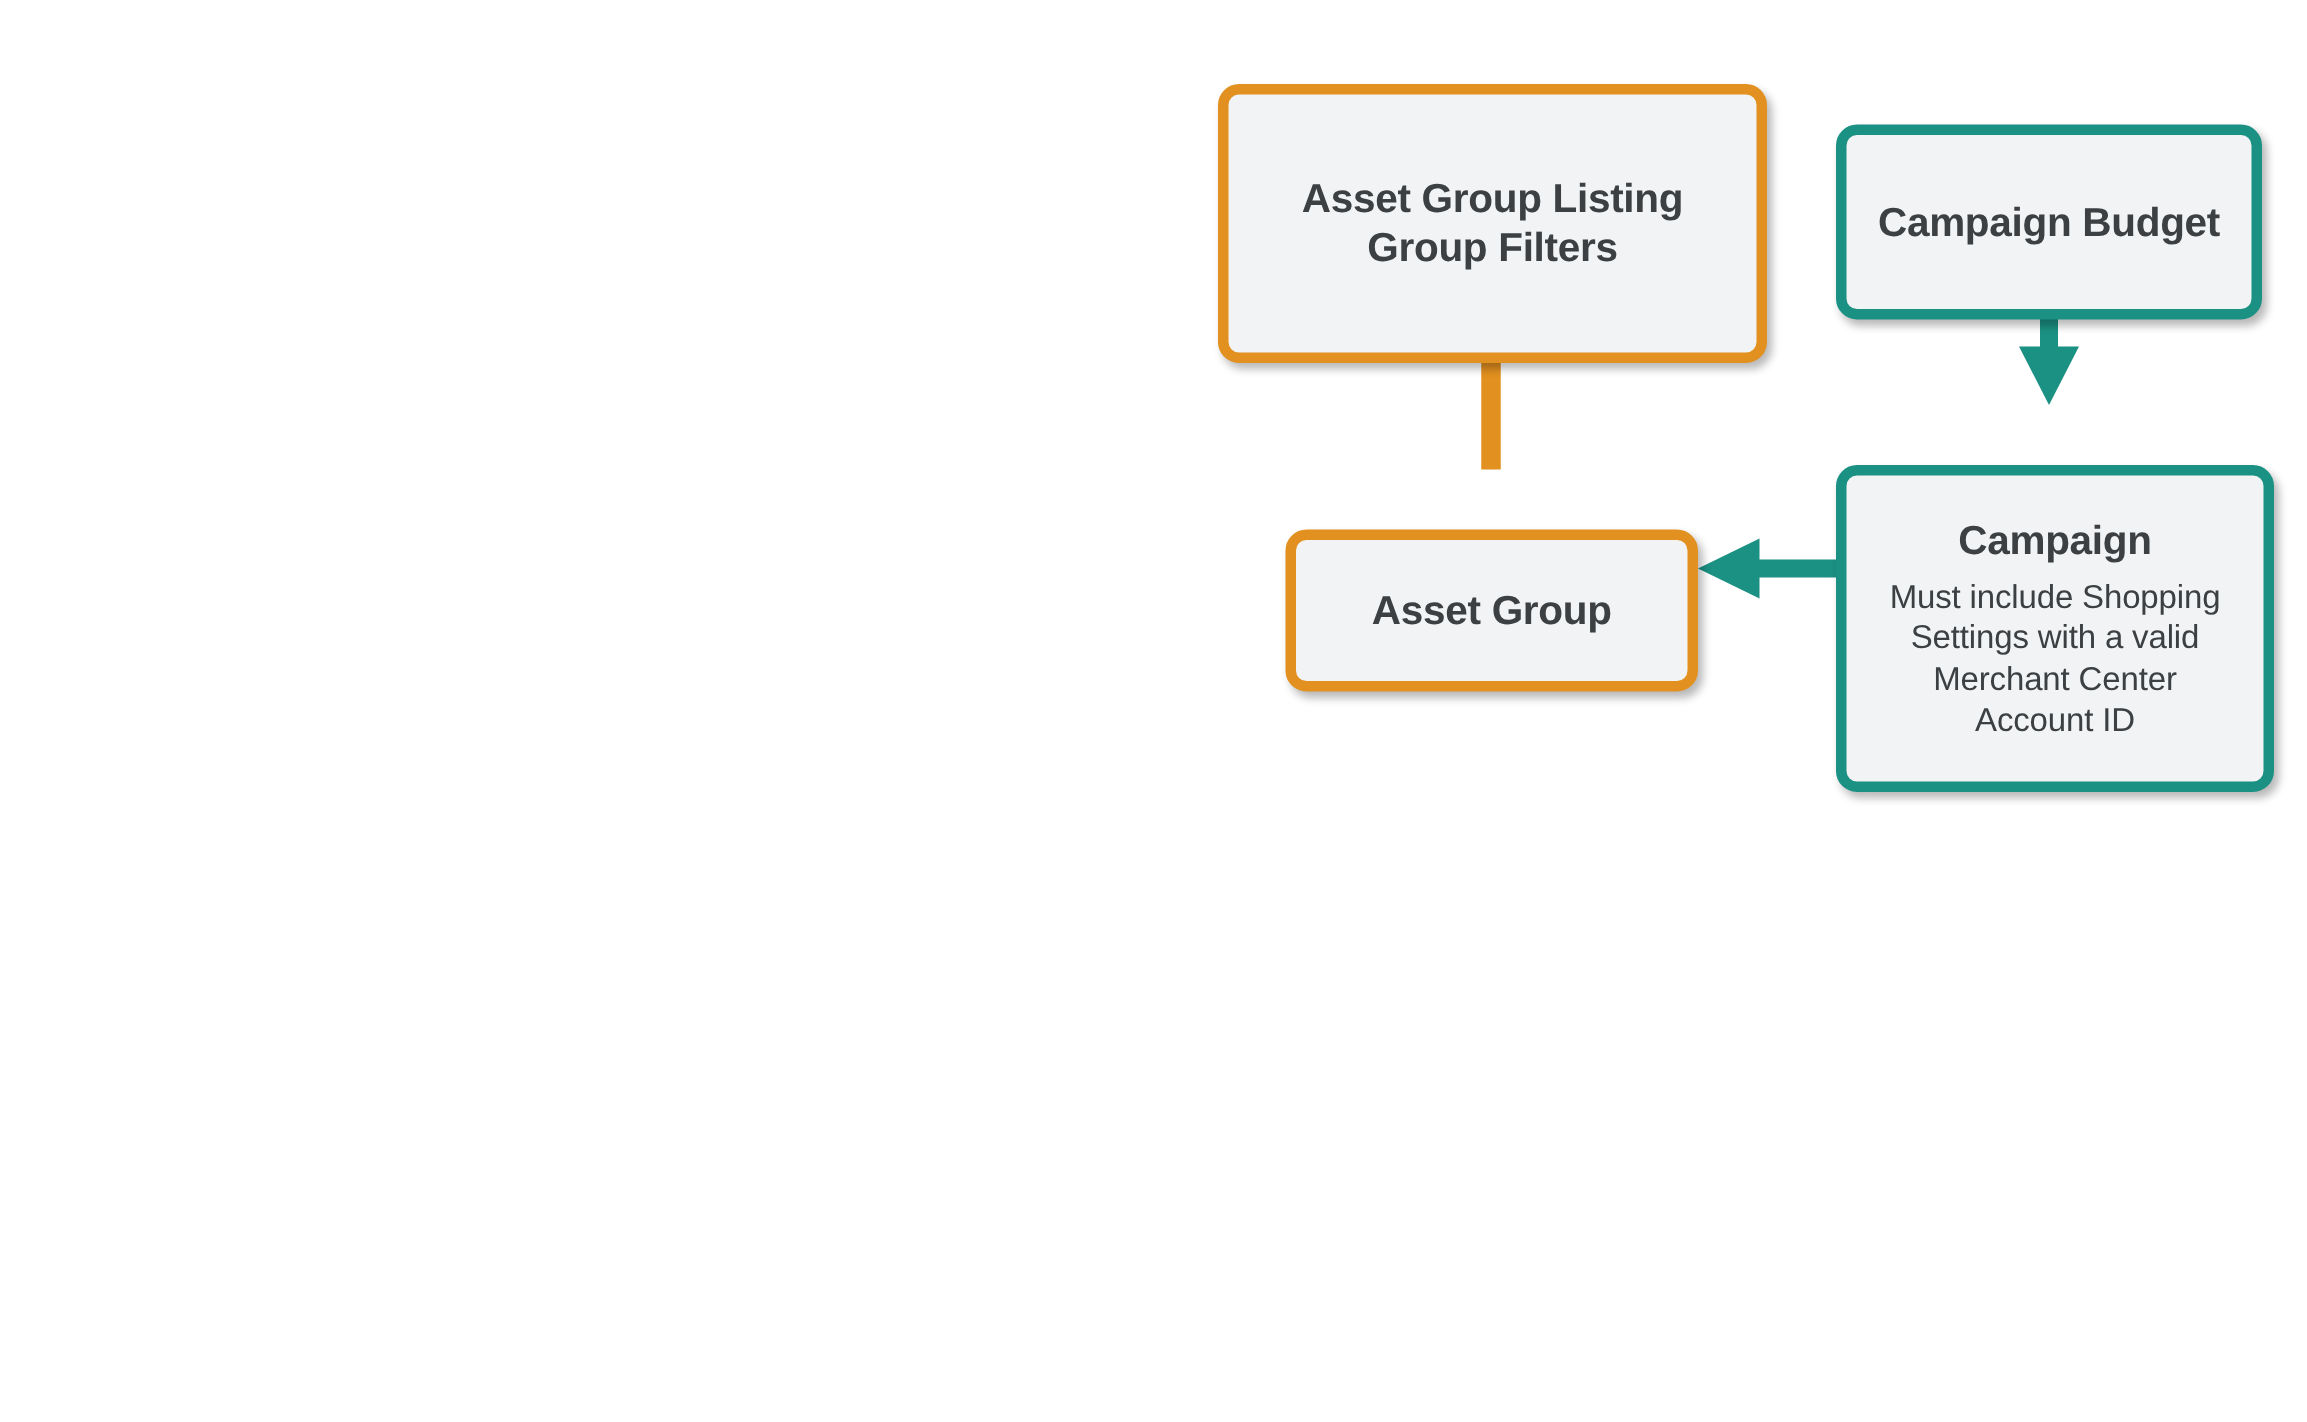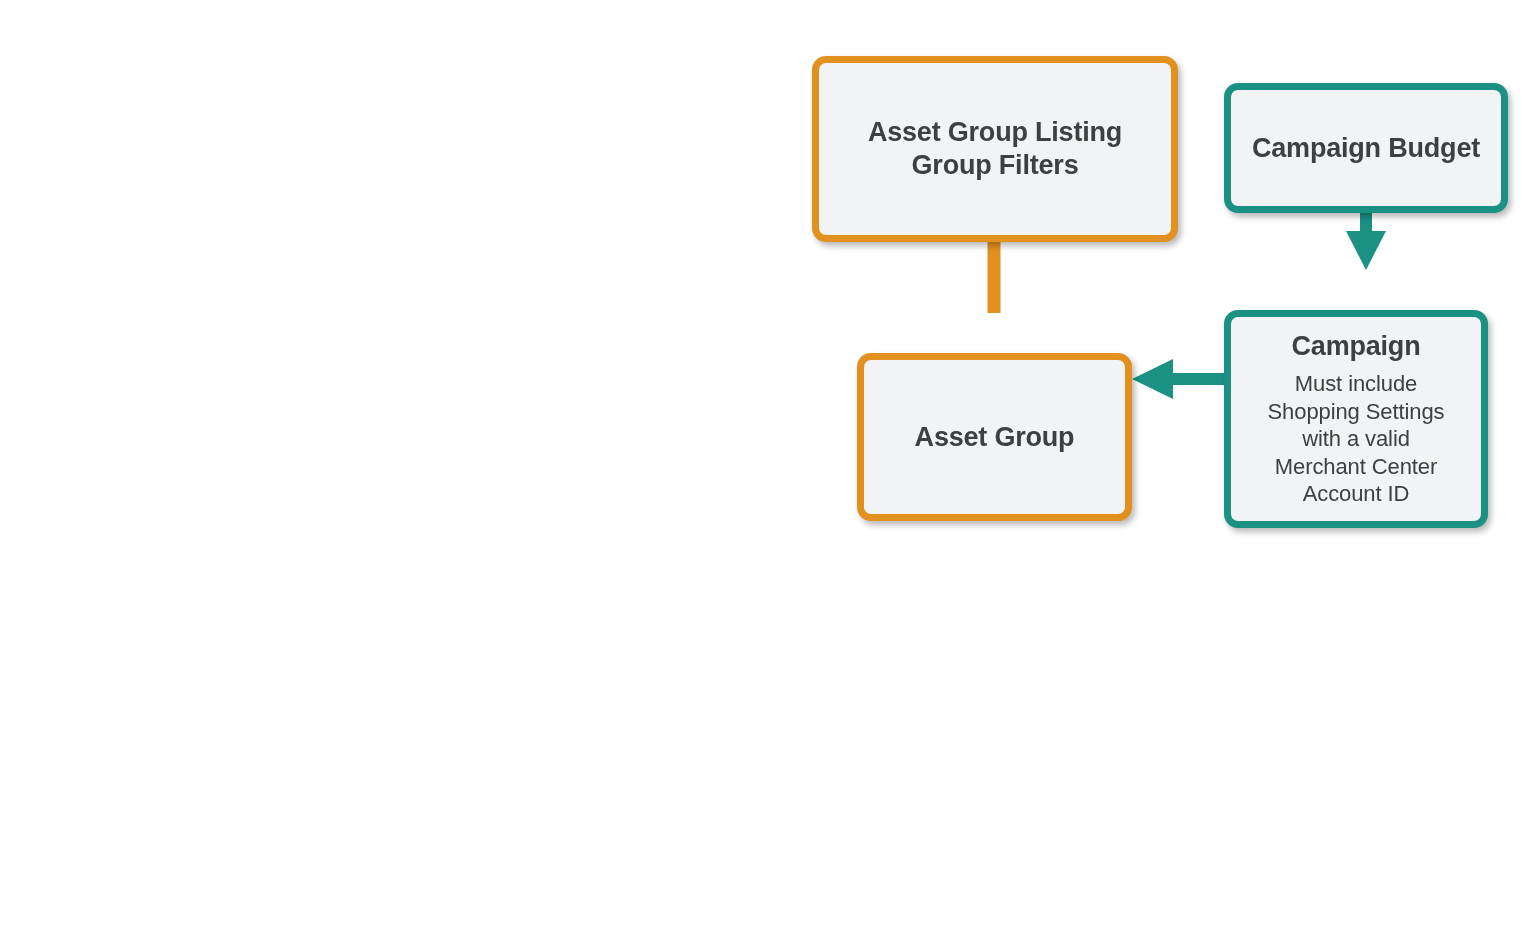--- a/index.html
+++ b/index.html
@@ -71,26 +71,26 @@
     width: 366px; height: 186px;
     padding: 0 14px;
   }
   #node-campaign-budget {
     left: 1224px; top: 43px;
     width: 284px; height: 130px;
     padding: 0 12px;
   }
   #node-asset-group {
     left: 857px;  top: 313px;
-    width: 275px; height: 168px;
+    width: 275px; height: 108px;
     padding: 0 12px;
   }
   #node-campaign {
     left: 1224px; top: 270px;
-    width: 264px; height: 218px;
+    width: 292px; height: 218px;
     padding: 0 24px;
   }
 
   #footer-note {
     position: absolute;
     left: 14px;
     top: 917px;
     font-size: 20.5px;
     font-weight: bold;
     color: #000000;

